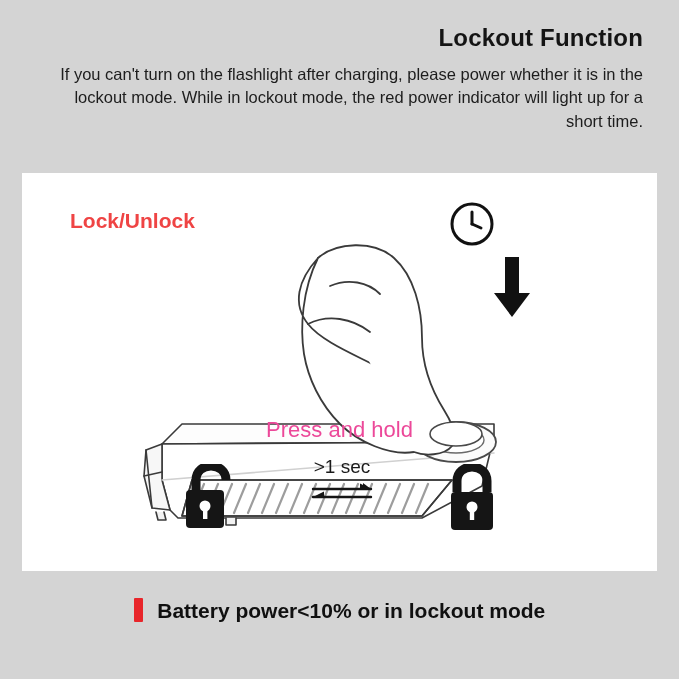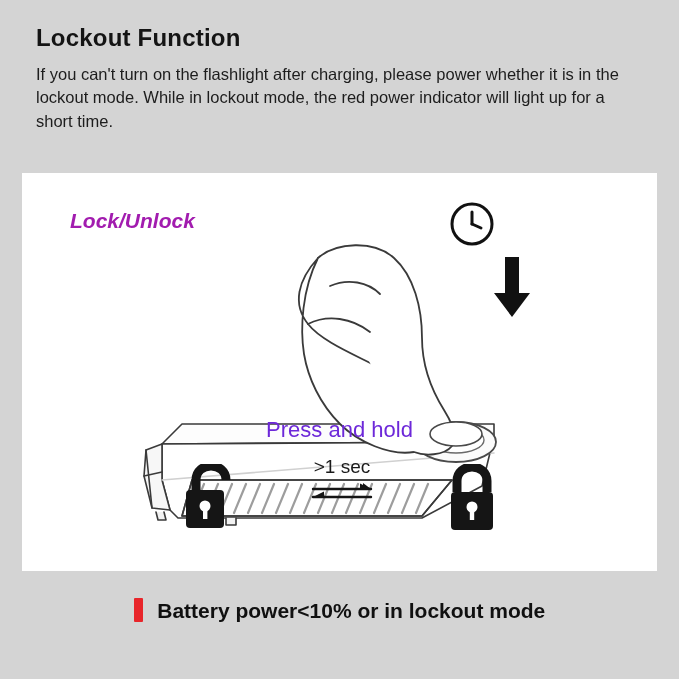--- a/index.html
+++ b/index.html
@@ -16,21 +16,22 @@
   .page {
     position: relative;
     width: 679px;
     height: 679px;
     box-sizing: border-box;
   }
 
   
   .header {
     padding: 24px 36px 0 36px;
-    text-align: left;
+    text-align: right;
+    margin-left: 12px;
   }
   .title {
     font-size: 24px;
     font-weight: bold;
     color: #141414;
     letter-spacing: 0.2px;
     margin: 0 0 10px 0;
     line-height: 1.2;
   }
   .subtitle {
@@ -50,22 +51,21 @@
     height: 398px;
     background: #ffffff;
   }
 
   .lock-unlock {
     position: absolute;
     left: 48px;
     top: 36px;
     font-size: 21px;
     font-weight: bold;
-    color: #a21caf;
-    font-style: italic;
+    color: #ef4444;
   }
 
   
   .clock {
     position: absolute;
     left: 427px;
     top: 28px;
     width: 46px;
     height: 46px;
   }
@@ -91,21 +91,21 @@
   }
   .flashlight svg { display: block; }
 
   .press-hold {
     position: absolute;
     top: 244;
     left: 0;
     width: 100%;
     text-align: center;
     font-size: 22px;
-    color: #6d28d9;
+    color: #ec4899;
   }
 
   .icons-row {
     position: absolute;
     left: 0;
     top: 283px;
     width: 100%;
     height: 95px;
   }
   .unlock-icon {

